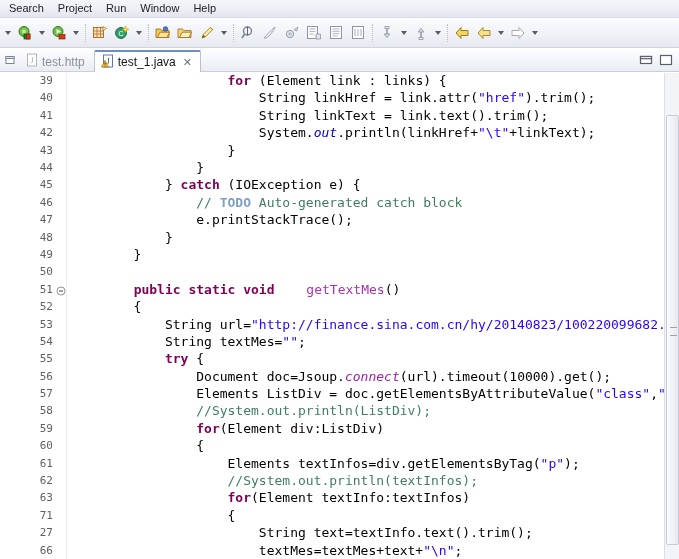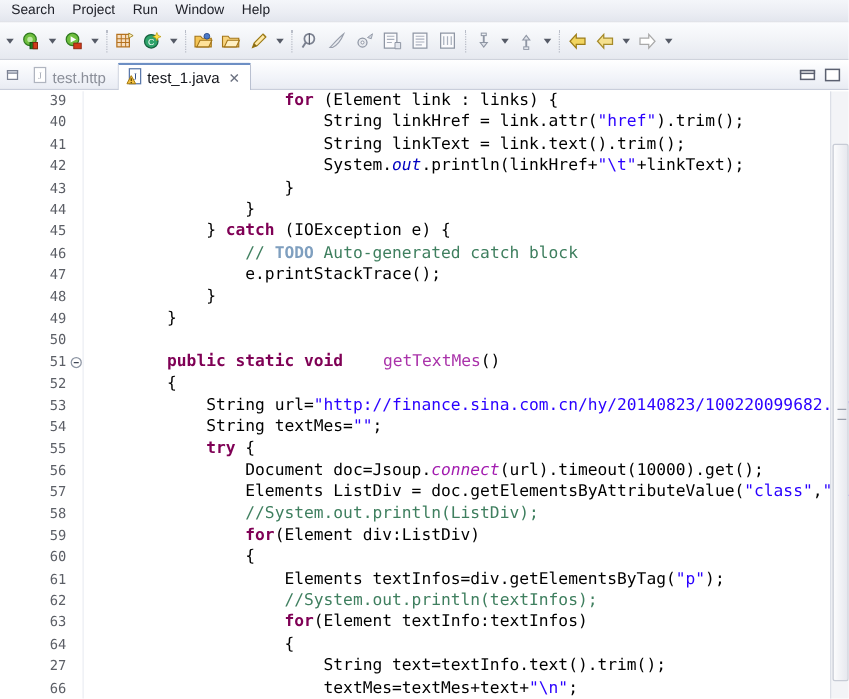--- a/index.html
+++ b/index.html
@@ -498,21 +498,21 @@
       <div class="ln">54</div>
       <div class="ln">55</div>
       <div class="ln">56</div>
       <div class="ln">57</div>
       <div class="ln">58</div>
       <div class="ln">59</div>
       <div class="ln">60</div>
       <div class="ln">61</div>
       <div class="ln">62</div>
       <div class="ln">63</div>
-      <div class="ln">64</div>
+      <div class="ln">71</div>
       <div class="ln">27</div>
       <div class="ln">66</div>
     </div>
 
   <div class="fold-col" id="foldcol">
       <div class="ln"></div>
       <div class="ln"></div>
       <div class="ln"></div>
       <div class="ln"></div>
       <div class="ln"></div>

